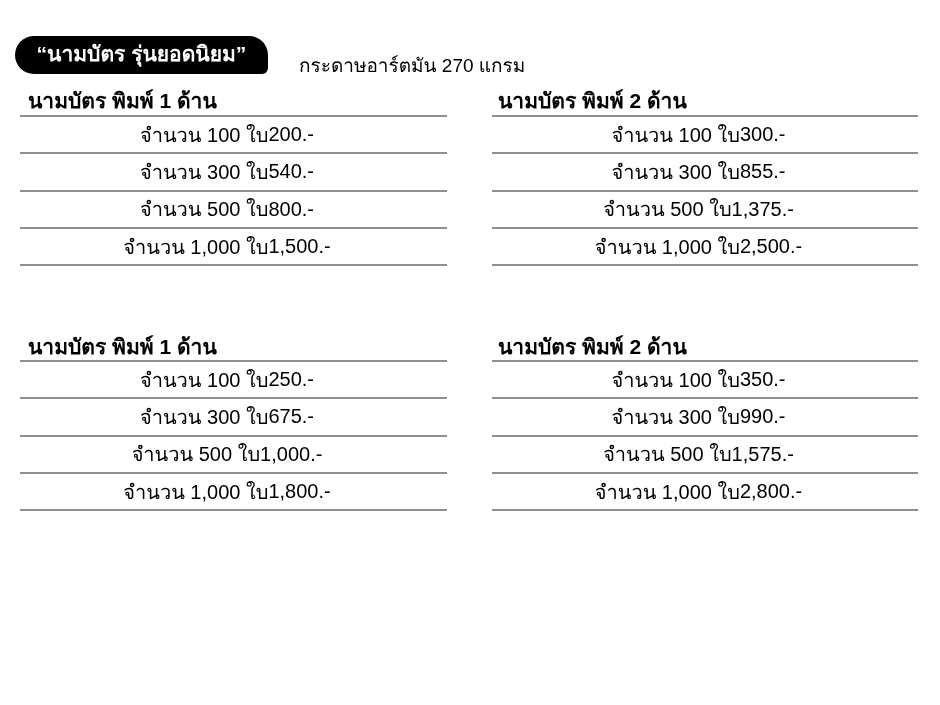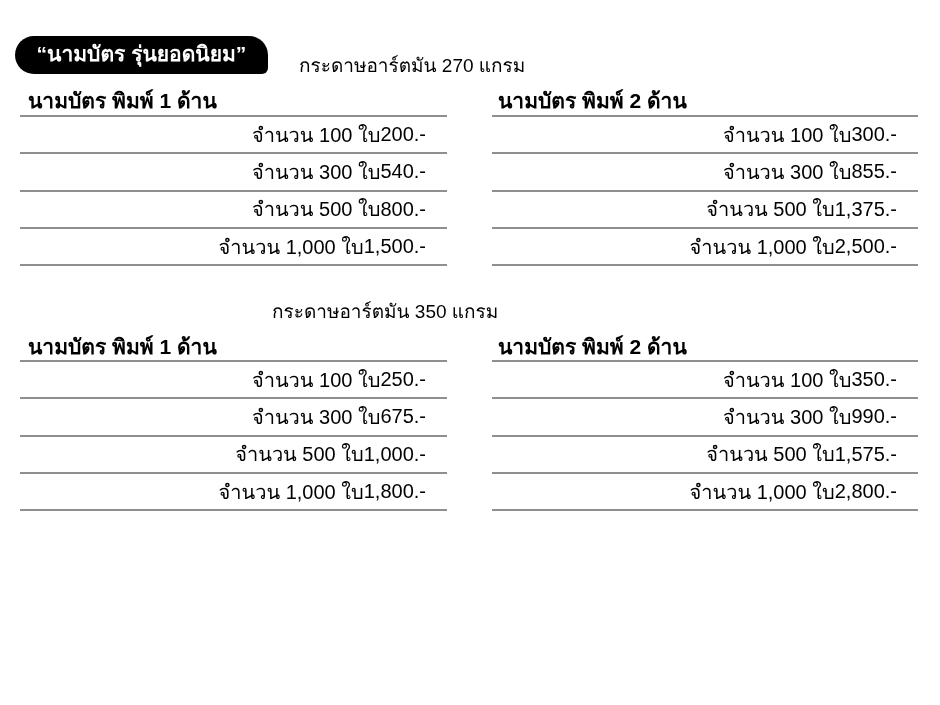--- a/index.html
+++ b/index.html
@@ -40,21 +40,21 @@
     font-size:21px;font-weight:bold;
     white-space:nowrap;
   }
   .price-table{
     position:absolute;
     border-top:2px solid var(--line);
   }
   .row{
     height:35.3px;
     border-bottom:2px solid var(--line);
-    display:flex;align-items:center;justify-content:flex-end;
+    display:flex;align-items:center;justify-content:center;
     font-size:20px;
   }
   .row .qty{padding-left:8px;}
   .row .price{padding-right:21px;}
   .special-title{
     position:absolute;
     left:30px;top:518px;
     font-size:30px;font-weight:600;
     letter-spacing:0.5px;
   }
@@ -108,21 +108,20 @@
     <div class="row">
       <span class="qty">จำนวน 500 ใบ</span>
       <span class="price">1,375.-</span>
     </div>
     <div class="row">
       <span class="qty">จำนวน 1,000 ใบ</span>
       <span class="price">2,500.-</span>
     </div>
   </div>
 
-  <div class="paper-spec" style="left:272px;top:296px;">กระดาษอาร์ตมัน 350 แกรม</div>
 
   <div class="table-title" style="left:28px;top:330px;">นามบัตร พิมพ์ 1 ด้าน</div>
   <div class="table-title" style="left:498px;top:330px;">นามบัตร พิมพ์ 2 ด้าน</div>
 
   <div class="price-table" style="left:20px;top:360px;width:427px;">
     <div class="row">
       <span class="qty">จำนวน 100 ใบ</span>
       <span class="price">250.-</span>
     </div>
     <div class="row">

